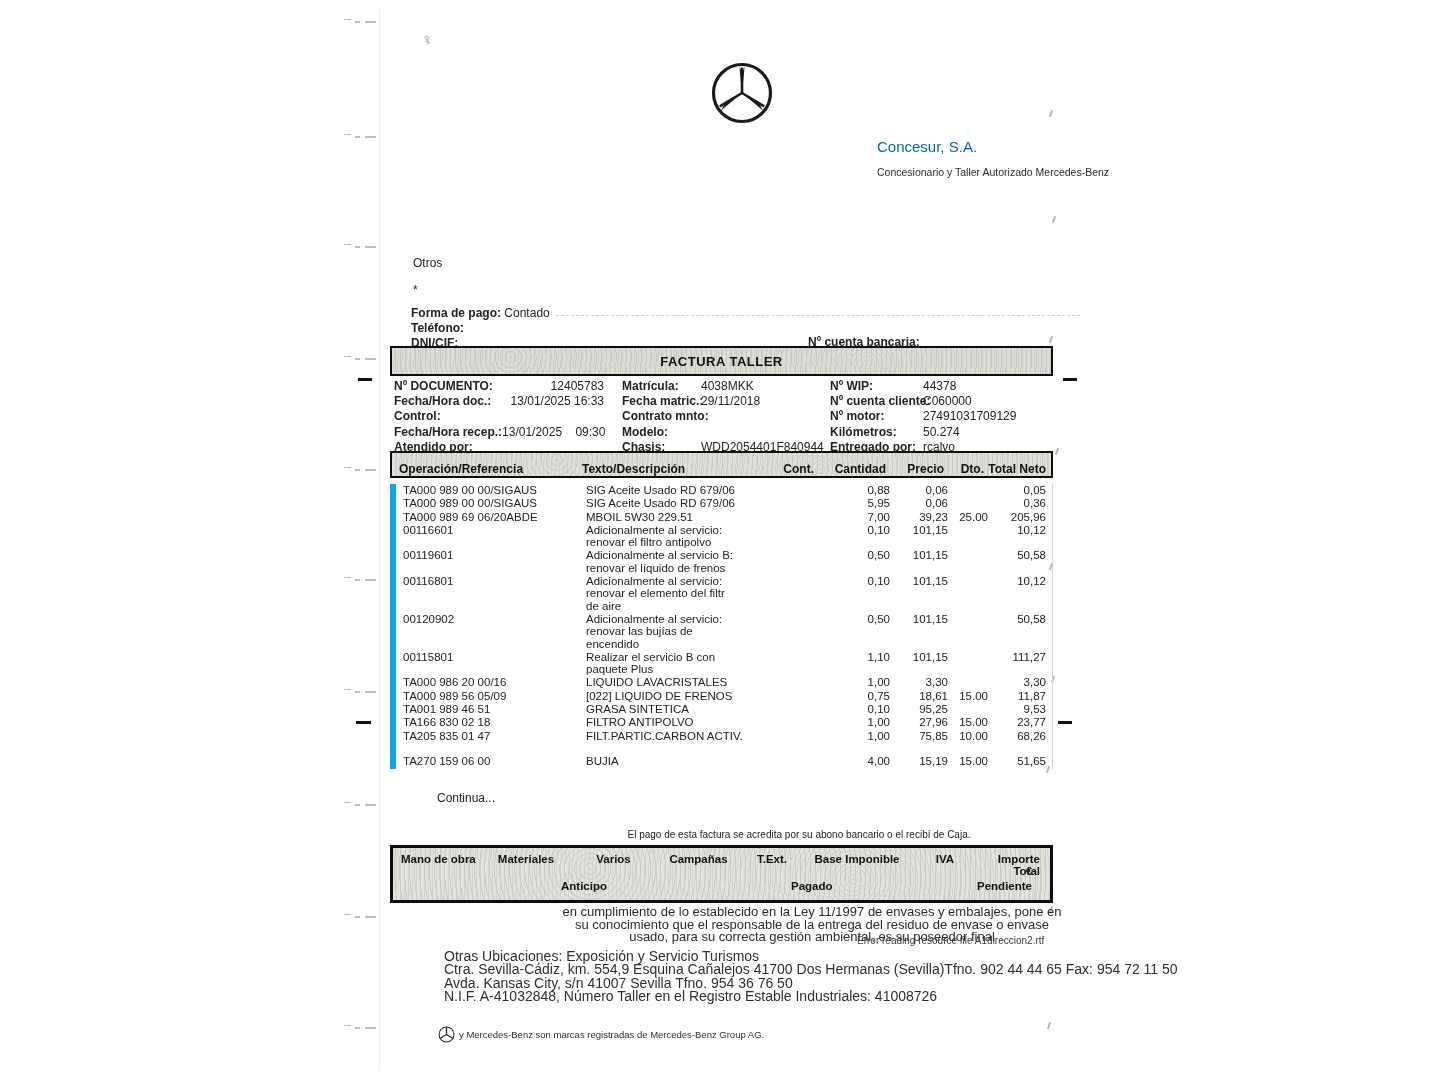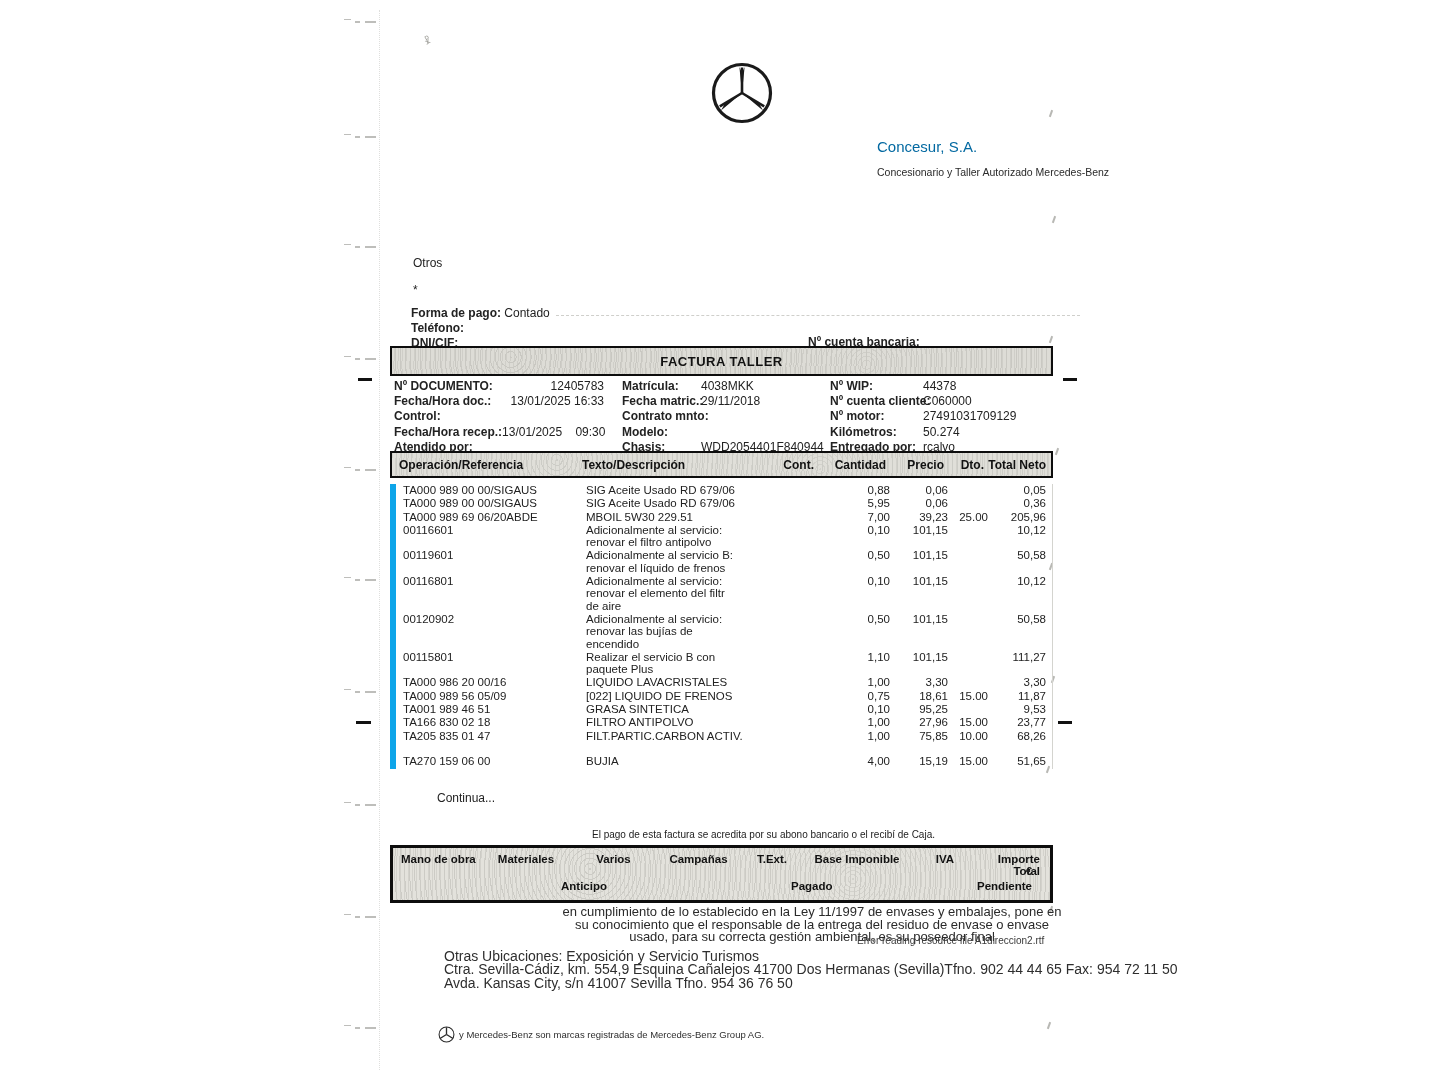--- a/index.html
+++ b/index.html
@@ -54,41 +54,41 @@
   .col-a { left:2px;  width:210px; }
   .col-b { left:230px; width:210px; }
   .col-c { left:438px; width:223px; }
   .info-col .lbl { font-weight:bold; flex:0 0 auto; }
   .col-a .val { flex:1; text-align:right; }
   .col-b .lbl { width:79px; } .col-b .val { padding-left:0; }
   .col-c .lbl { width:93px; } .col-c .val { }
 
   
   .items-head { left:390px; top:451px; width:663px; height:27px;
-    border:2px solid #0d0d0d; display:flex; align-items:center;
+    border:2px solid #0d0d0d; display:flex; align-items:flex-end;
     font-size:12px; font-weight:bold; color:#111;
     background:
       repeating-radial-gradient(circle at 25% 30%, #ccccc6 0 1px, transparent 1px 5px),
       repeating-radial-gradient(circle at 65% 70%, #d2d1cb 0 1px, transparent 1px 4px),
       #e0dfd9; }
   .items-body { left:390px; top:484px; width:663px; font-size:11.5px; }
   .items-body { border-left:6px solid #0ea5e9; border-right:1px solid #d4d4cf; }
   .irow { display:flex; align-items:flex-start; line-height:12.3px; margin-bottom:1px; }
   .c-ref   { flex:0 0 190px; padding-left:7px; }
   .c-desc  { flex:0 0 196px; }
   .c-cont  { flex:0 0 36px;  text-align:right; }
   .c-cant  { flex:0 0 72px;  text-align:right; }
   .c-prec  { flex:0 0 58px;  text-align:right; }
   .c-dto   { flex:0 0 40px;  text-align:right; }
   .c-tot   { flex:1;         text-align:right; padding-right:6px; }
   .items-head .c-desc { }
   .items-head .c-tot { padding-right:5px; }
 
   .continua { left:437px; top:791px; font-size:12px; }
-  .pay-note { left:592px; top:829px; width:510px; text-align:left; font-size:10px; font-weight:500; }
+  .pay-note { left:544px; top:829px; width:510px; text-align:center; font-size:10px; font-weight:500; }
 
   
   .sum-table { left:390px; top:845px; width:663px; height:58px;
     border:3px solid #0d0d0d;
     background:
       repeating-radial-gradient(circle at 30% 40%, #cccbc5 0 1px, transparent 1px 5px),
       repeating-radial-gradient(circle at 70% 60%, #d3d2cc 0 1px, transparent 1px 4px),
       #e3e2dc; }
   .sum-head { display:flex; font-size:11.5px; font-weight:bold; padding-top:5px; color:#111; }
   .sh { text-align:center; }
@@ -395,20 +395,21 @@
     <span class="s-pendiente">Pendiente</span>
   </div>
 </div>
 
 <div class="abs legal">en cumplimiento de lo establecido en la Ley 11/1997 de envases y embalajes, pone en su conocimiento que el responsable de la entrega del residuo de envase o envase usado, para su correcta gestión ambiental, es su poseedor final</div>
 <div class="abs error-note">Error reading resource file A1direccion2.rtf</div>
 <div class="abs footer-block" id="footer-block">
     <div>Otras Ubicaciones: Exposición y Servicio Turismos</div>
     <div>Ctra. Sevilla-Cádiz, km. 554,9 Esquina Cañalejos 41700 Dos Hermanas (Sevilla)Tfno. 902 44 44 65 Fax:  954 72 11 50</div>
     <div>Avda. Kansas City, s/n  41007 Sevilla Tfno. 954 36 76 50</div>
+    <div>N.I.F. A-41032848, Número Taller en el Registro Estable Industriales: 41008726</div>
   </div>
 <div class="abs trademark">
   <svg width="17" height="17" viewBox="0 0 64 64">
     <circle cx="32" cy="32" r="28" fill="none" stroke="#2a2a2a" stroke-width="4"></circle>
     <path d="M32 32 L32 5" stroke="#2a2a2a" stroke-width="5"></path>
     <path d="M32 32 L9 46" stroke="#2a2a2a" stroke-width="5"></path>
     <path d="M32 32 L55 46" stroke="#2a2a2a" stroke-width="5"></path>
   </svg>
   <span>y Mercedes-Benz son marcas registradas de Mercedes-Benz Group AG.</span>
 </div>

